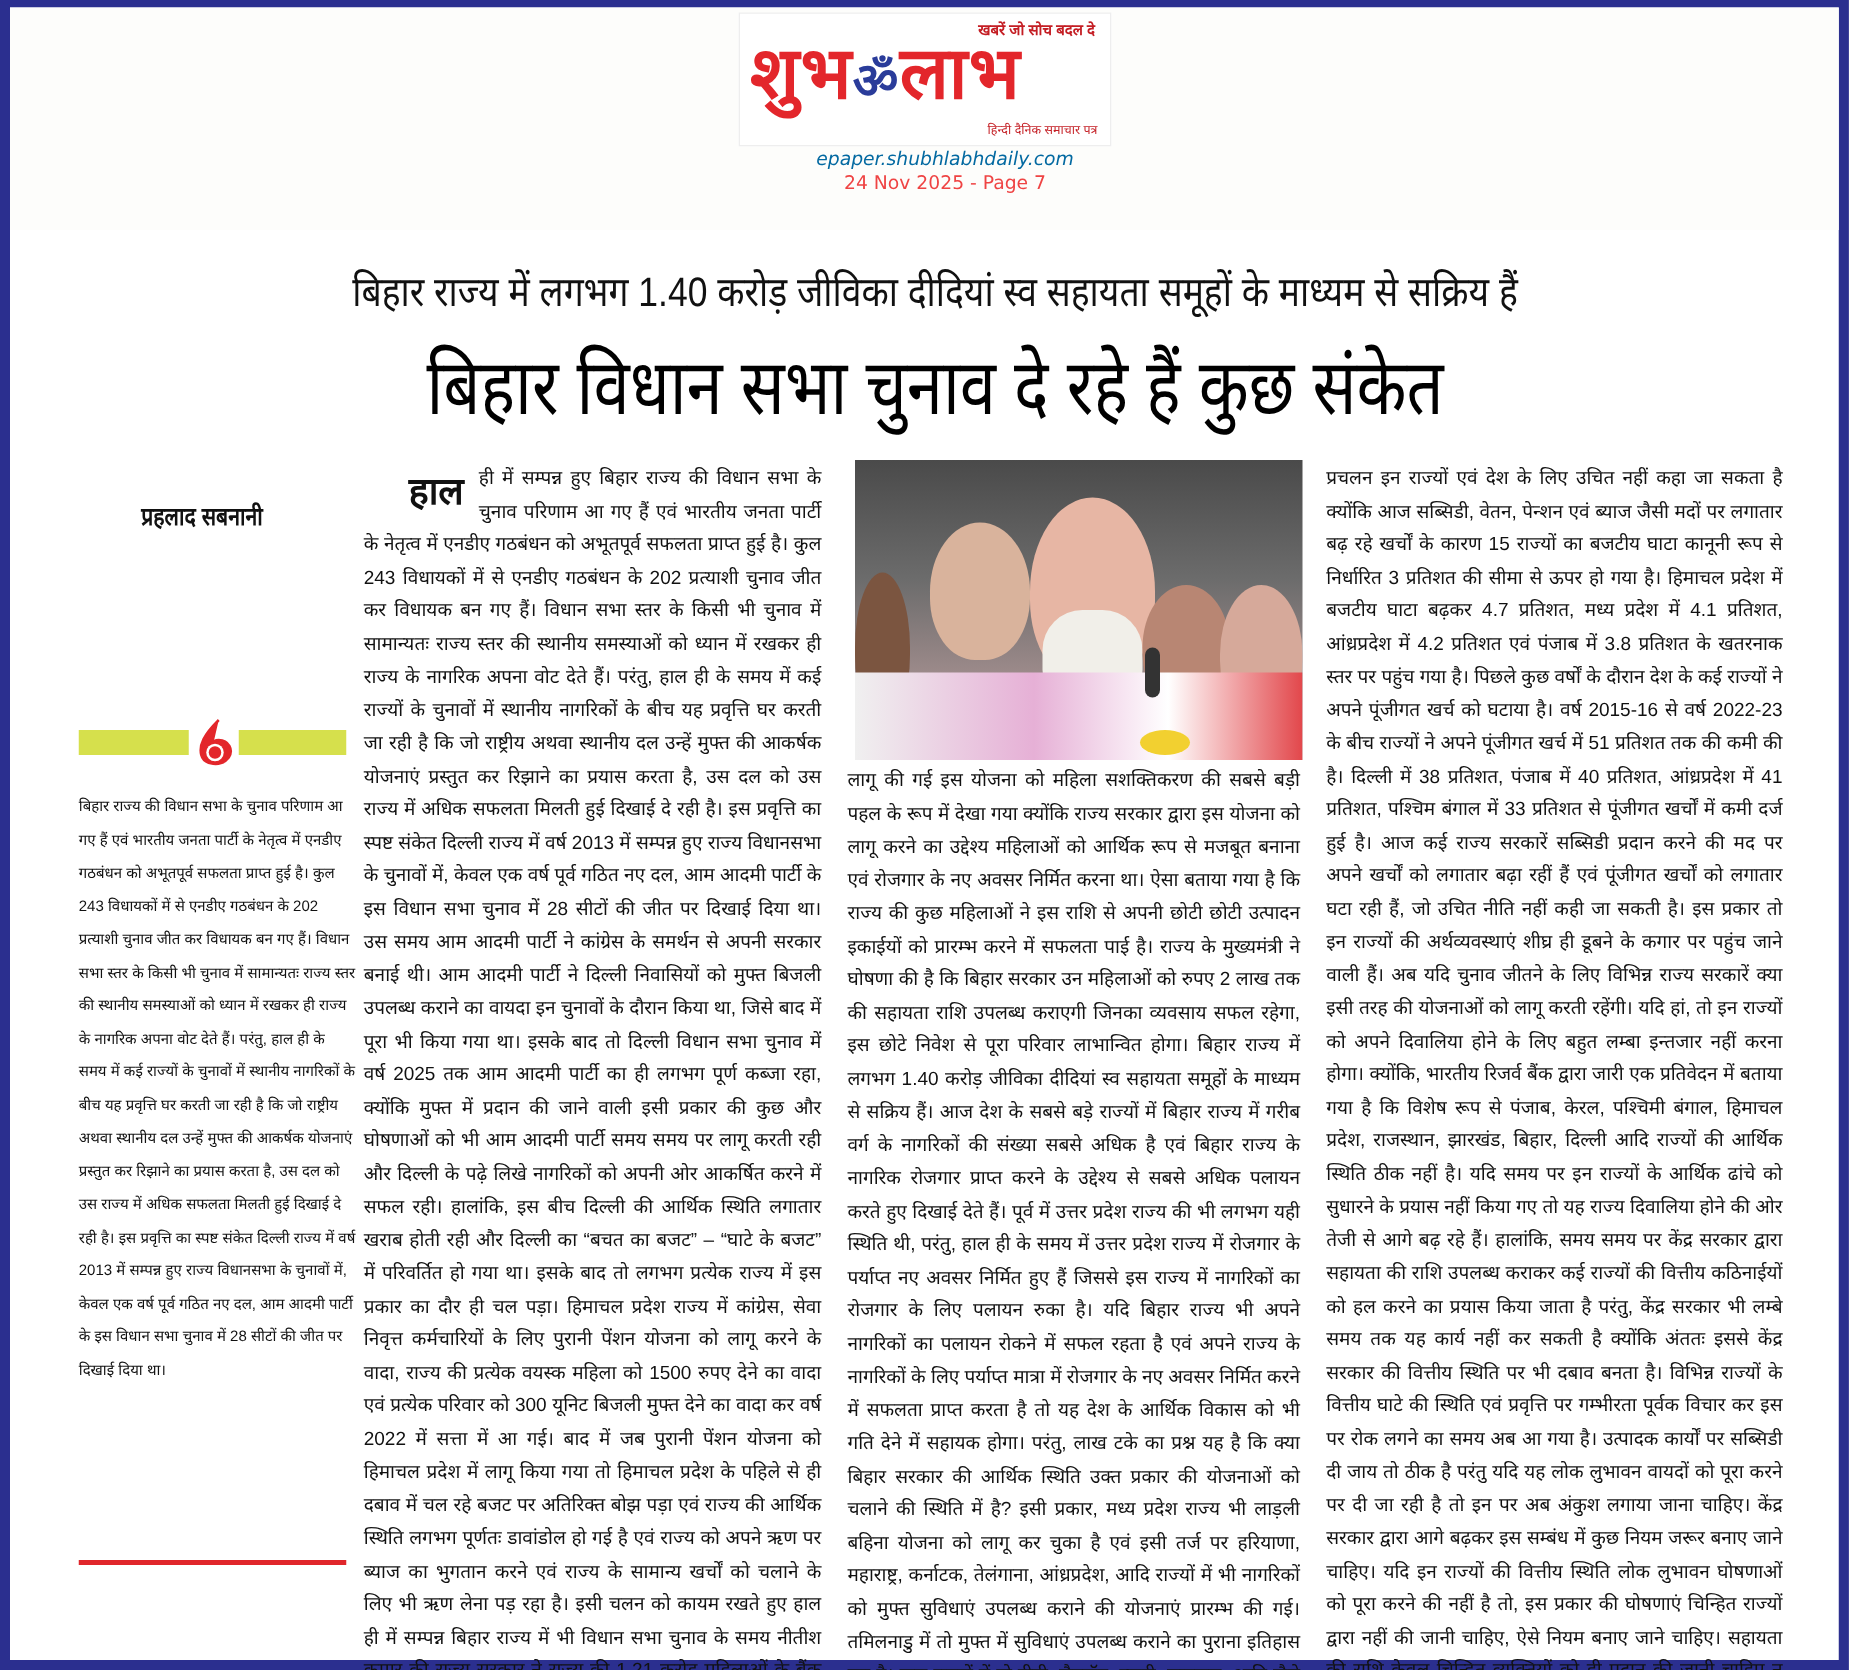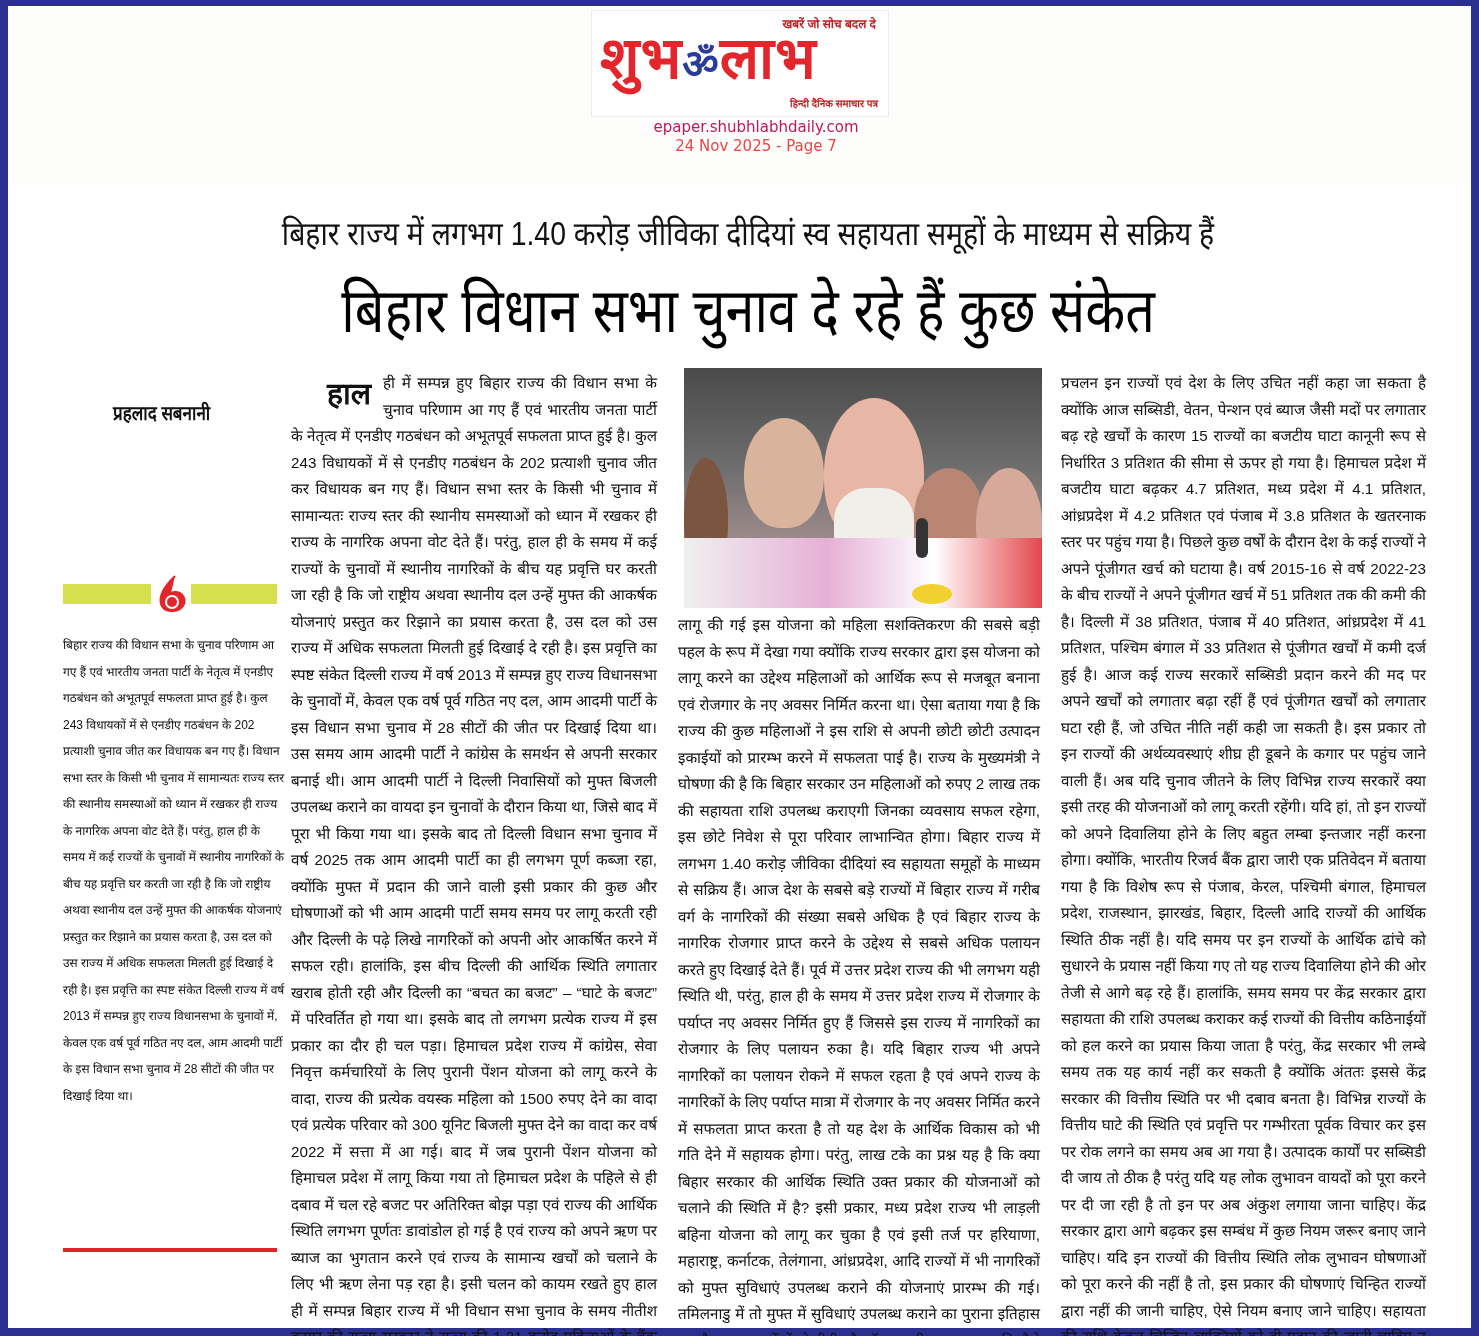--- a/index.html
+++ b/index.html
@@ -4,22 +4,22 @@
 <style>
   html,body{margin:0;padding:0;}
   body{width:1479px;height:1336px;background:#2b2f8f;font-family:"Liberation Sans",sans-serif;position:relative;overflow:hidden;}
   .frame{position:absolute;left:0;top:0;width:1479px;height:1336px;background:#2b2f8f;}
   .paper{position:absolute;left:8px;top:6px;width:1463px;height:1322px;background:#ffffff;}
   .masthead-band{position:absolute;left:0;top:0;width:1463px;height:178px;background:#fdfdfb;}
   .logo-box{position:absolute;left:583px;top:4px;width:296px;height:105px;background:#fff;border:1px solid #eee;}
   .logo-tag{position:absolute;right:12px;top:4px;font-size:12px;color:#c41e24;font-weight:bold;}
   .logo-main{position:absolute;left:8px;top:16px;font-size:58px;color:#e3262b;font-weight:bold;letter-spacing:1px;font-family:"DejaVu Sans",sans-serif;line-height:62px;}
   .logo-main .om{color:#2a3c9a;font-size:40px;}
-  .logo-sub{position:absolute;right:10px;bottom:6px;font-size:10px;color:#c41e24;font-weight:bold;}
-  .site-url{position:absolute;left:583px;top:112px;width:330px;text-align:center;font-size:15px;color:#be185d;font-family:"DejaVu Sans",sans-serif;}
+  .logo-sub{position:absolute;right:10px;bottom:6px;font-size:10px;color:#c41e24;font-weight:normal;}
+  .site-url{position:absolute;left:583px;top:112px;width:330px;text-align:center;font-size:15px;color:#0369a1;font-family:"DejaVu Sans",sans-serif;font-style:italic;}
   .site-date{position:absolute;left:583px;top:131px;width:330px;text-align:center;font-size:15px;color:#ef4444;font-family:"DejaVu Sans",sans-serif;}
   .kicker{position:absolute;left:190px;top:204px;width:1100px;text-align:center;font-size:33px;color:#111;font-family:"Liberation Sans Narrow","Liberation Sans",sans-serif;transform:scaleX(0.86);transform-origin:center;}
   .headline{position:absolute;left:150px;top:268px;width:1180px;text-align:center;font-size:62px;color:#000;font-family:"Liberation Sans",sans-serif;transform:scaleX(0.84);transform-origin:center;line-height:74px;}
   .byline{position:absolute;left:105px;top:393px;font-size:20px;font-weight:bold;color:#111;transform:scaleX(0.85);transform-origin:left;}
   .pull-bar{position:absolute;left:55px;top:578px;width:214px;height:20px;}
   .pull-bar .seg{position:absolute;top:0;height:20px;background:#d6e04c;}
   .pull-bar .seg.l{left:0;width:88px;}
   .pull-bar .seg.r{left:128px;width:86px;}
   .pull-icon{position:absolute;left:92px;top:-10px;width:34px;height:40px;}
   .pull-text{position:absolute;left:55px;top:626px;width:222px;font-size:12px;line-height:26.5px;color:#111;}

